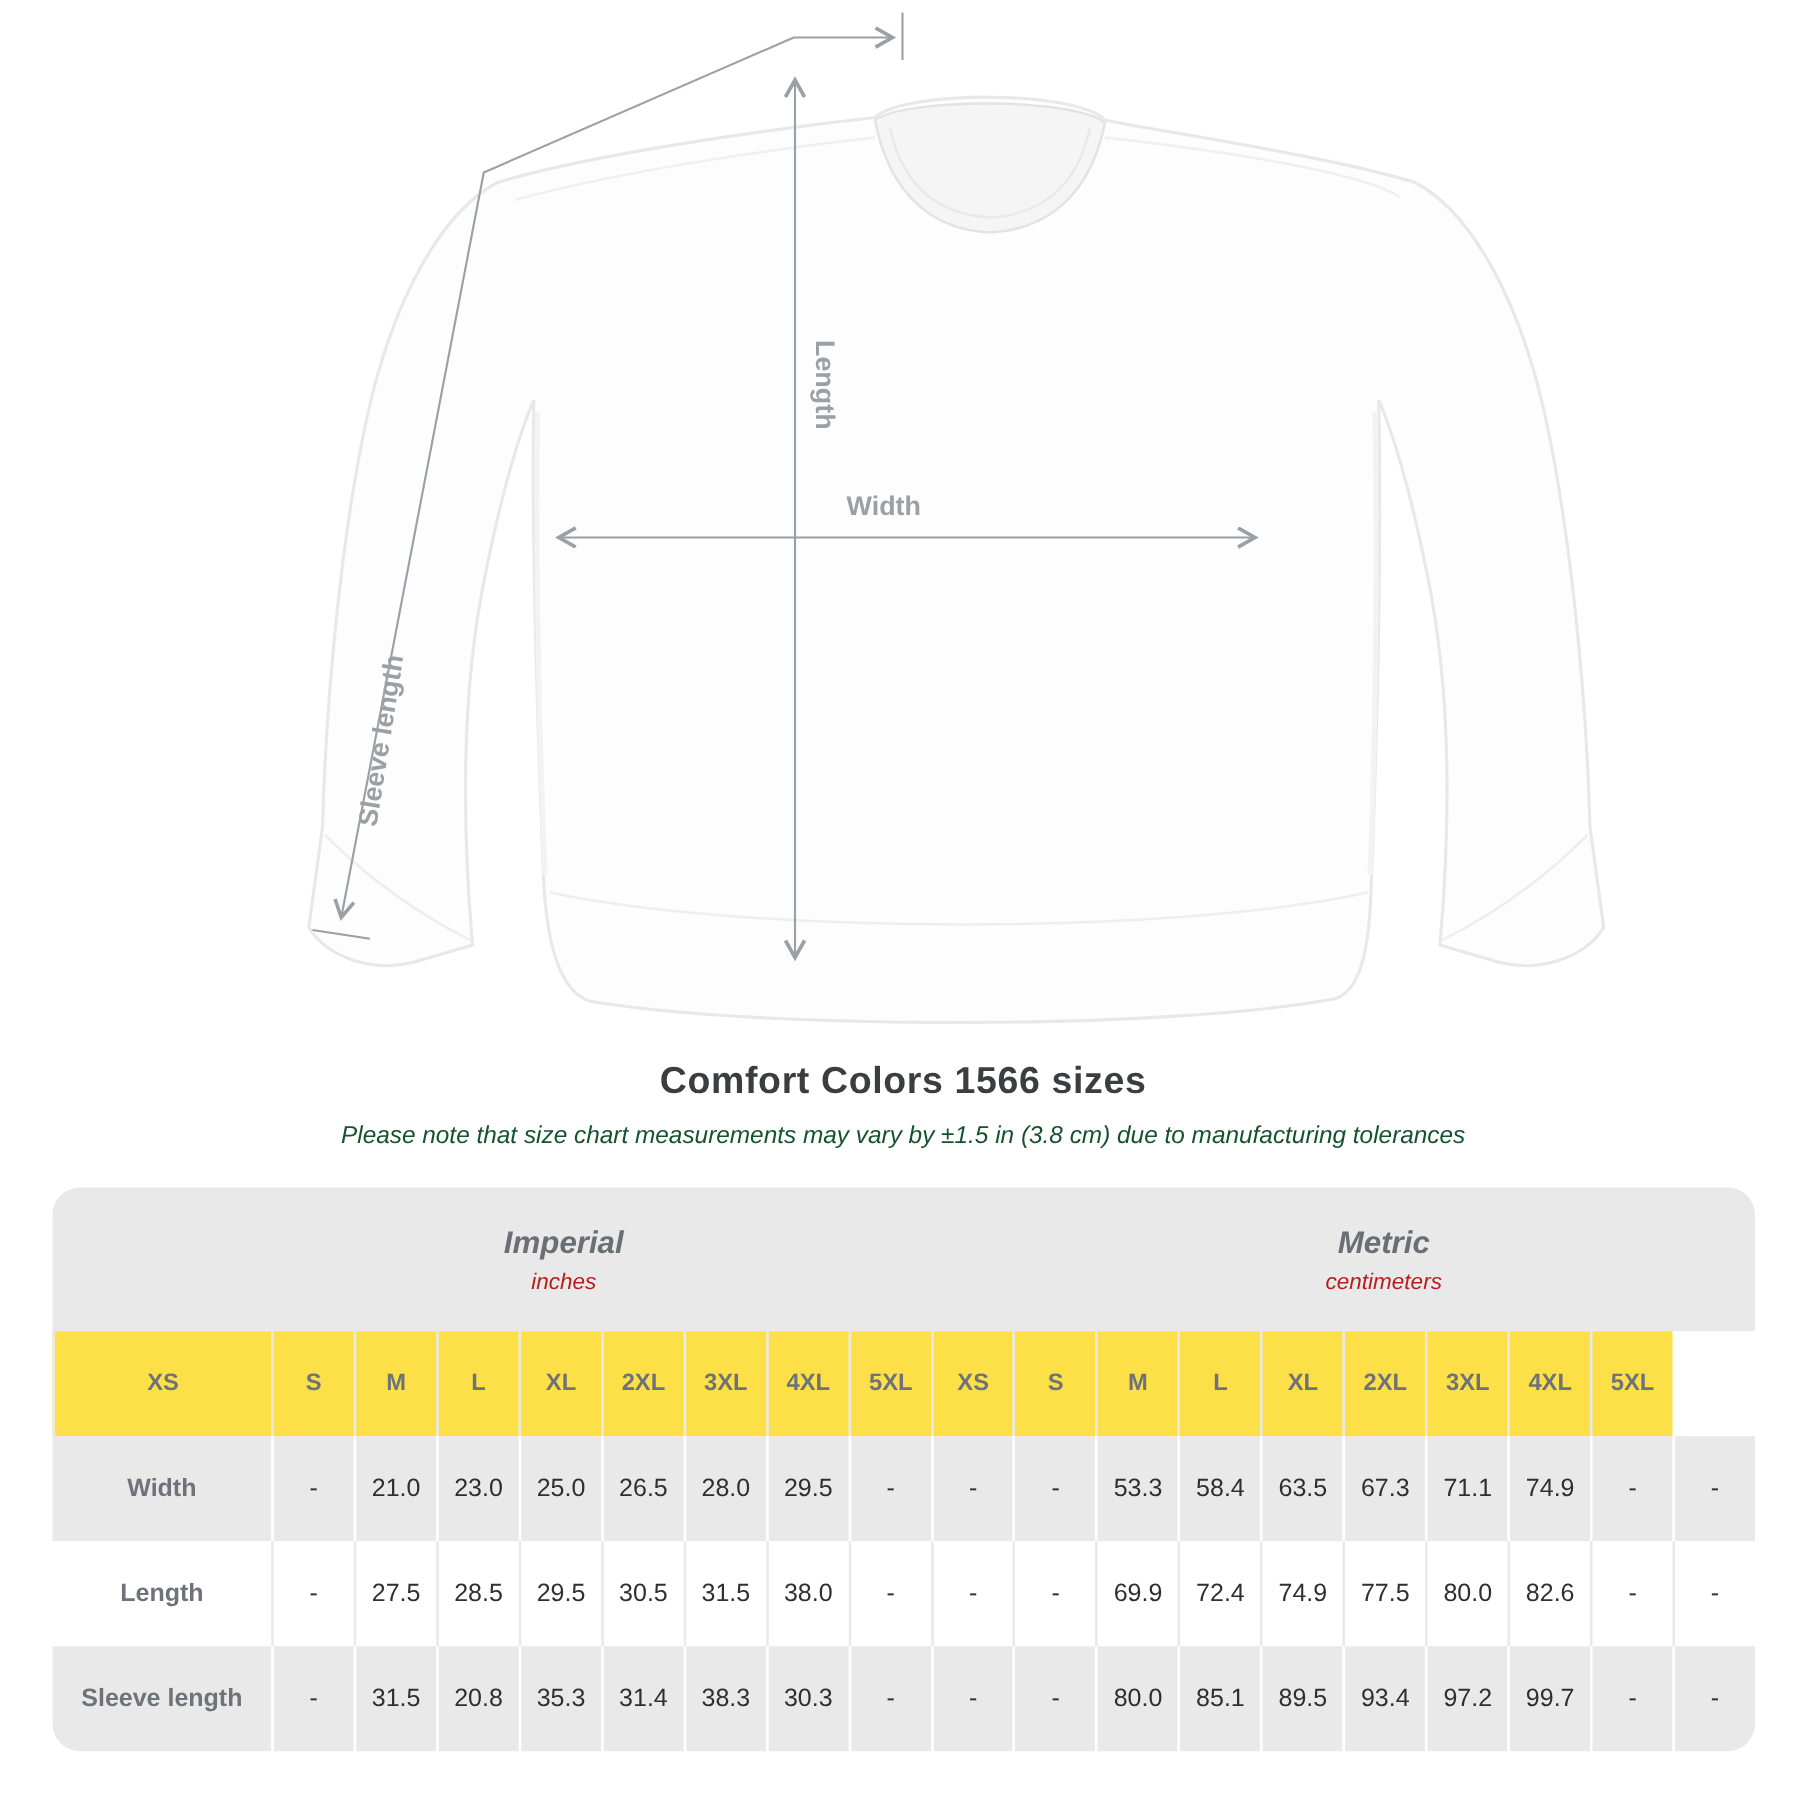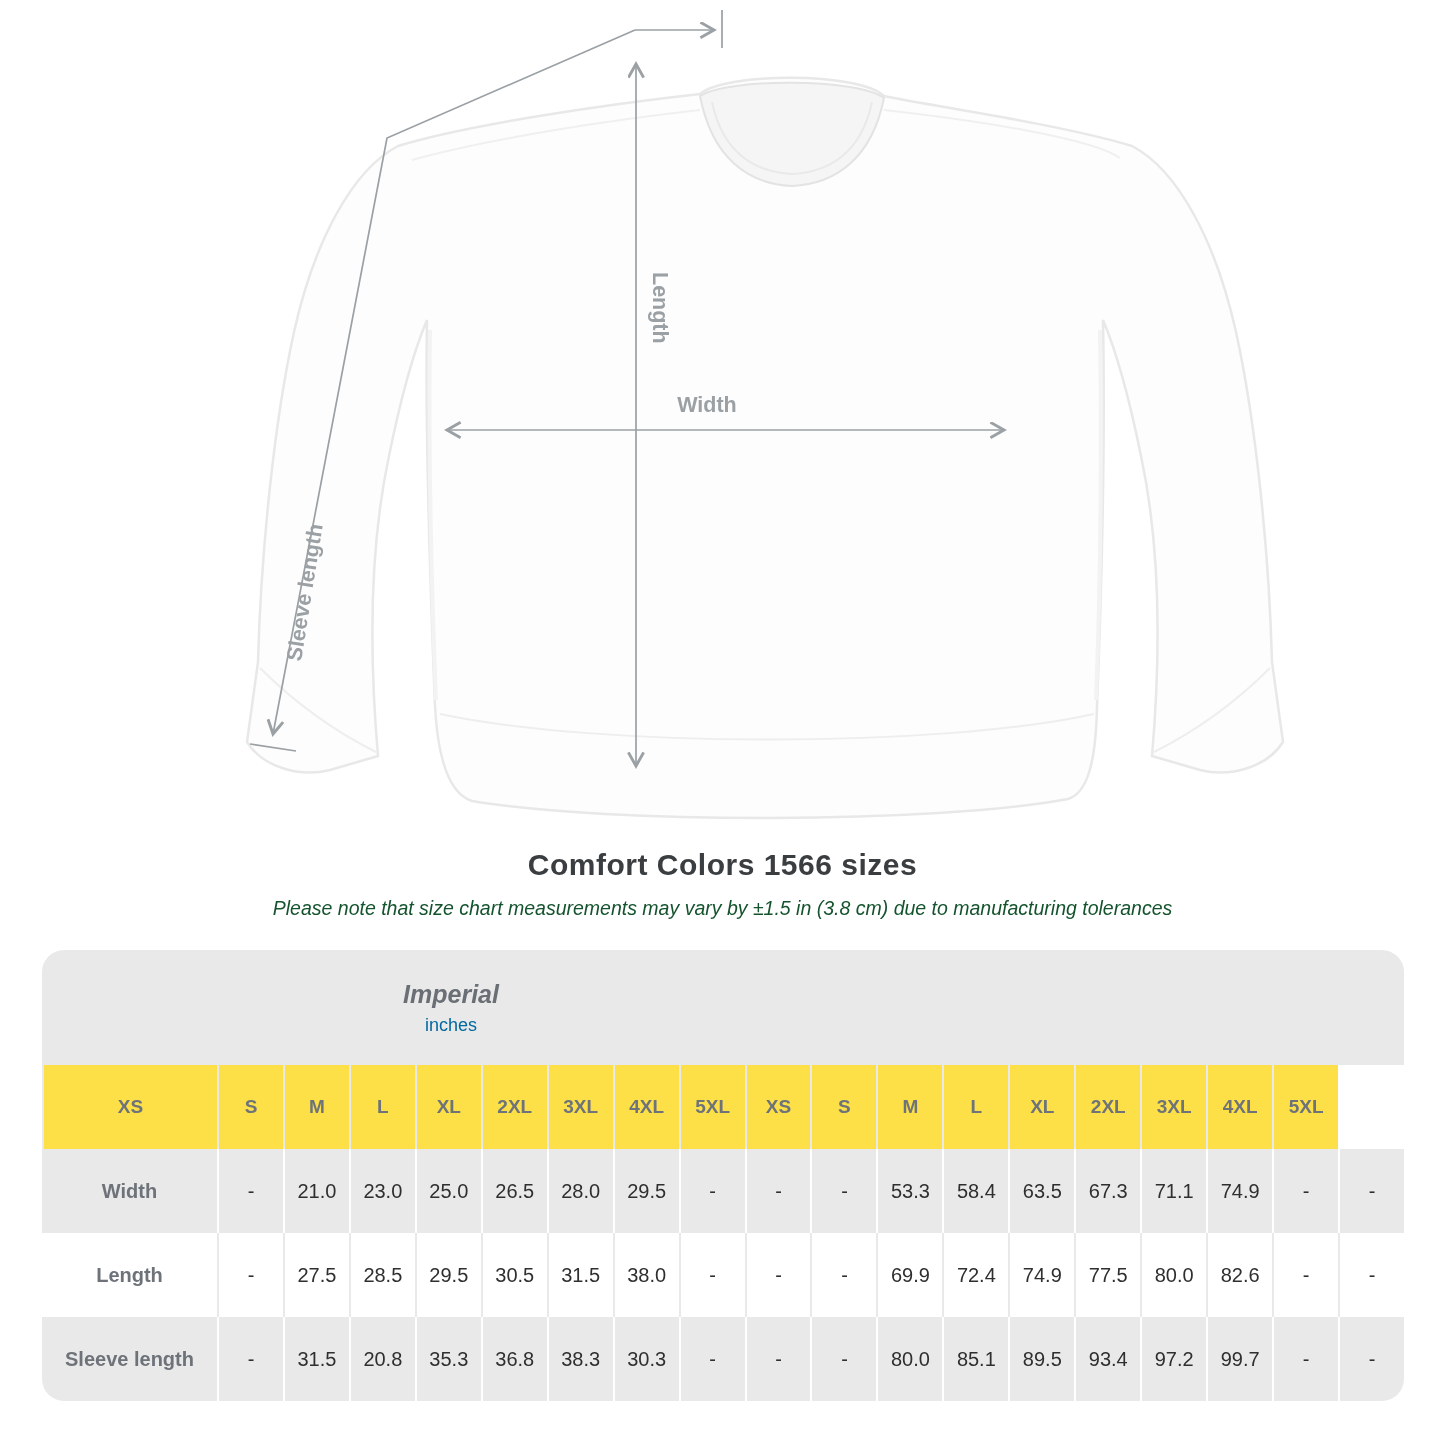--- a/index.html
+++ b/index.html
@@ -43,21 +43,21 @@
     border-radius: 22px 22px 0 0;
   }
   .band-half {
     display: flex; flex-direction: column;
     align-items: center; justify-content: center;
     gap: 6px;
   }
   .band-imperial { flex: 0 0 768px; padding-left: 50px; }
   .band-metric  { flex: 1 1 auto; }
   .g-title { font-size: 25px; font-weight: bold; font-style: italic; color: #696f75; }
-  .g-unit  { font-size: 18px; color: #0369a1; }
+  .g-unit  { font-size: 18px; font-style: italic; color: #b91c1c; }
 
   .trow {
     display: grid;
     grid-template-columns: 175px repeat(18, 1fr);
     height: 84px;
   }
   .cell {
     display: flex; align-items: center; justify-content: center;
     border-left: 2px solid transparent;
     overflow: hidden;
@@ -153,20 +153,24 @@
   <div class="title">Comfort Colors 1566 sizes</div>
   <div class="subtitle">Please note that size chart measurements may vary by ±1.5 in (3.8 cm) due to manufacturing tolerances</div>
 
   <div class="chart-card">
 
     <div class="band">
       <div class="band-half band-imperial">
         <div class="g-title">Imperial</div>
         <div class="g-unit">inches</div>
       </div>
+      <div class="band-half band-metric">
+        <div class="g-title">Metric</div>
+        <div class="g-unit">centimeters</div>
+      </div>
     </div>
 
     <div class="trow r-size">
       <div class="cell head">XS</div>
       <div class="cell head">S</div>
       <div class="cell head">M</div>
       <div class="cell head">L</div>
       <div class="cell head">XL</div>
       <div class="cell head">2XL</div>
       <div class="cell head">3XL</div>
@@ -226,21 +230,21 @@
       <div class="cell val">-</div>
       <div class="cell val">-</div>
     </div>
 
     <div class="trow r-gray r-last">
       <div class="cell label">Sleeve length</div>
       <div class="cell val">-</div>
       <div class="cell val">31.5</div>
       <div class="cell val">20.8</div>
       <div class="cell val">35.3</div>
-      <div class="cell val">36.8</div>
+      <div class="cell val">31.4</div>
       <div class="cell val">38.3</div>
       <div class="cell val">30.3</div>
       <div class="cell val">-</div>
       <div class="cell val">-</div>
       <div class="cell val">-</div>
       <div class="cell val">80.0</div>
       <div class="cell val">85.1</div>
       <div class="cell val">89.5</div>
       <div class="cell val">93.4</div>
       <div class="cell val">97.2</div>

